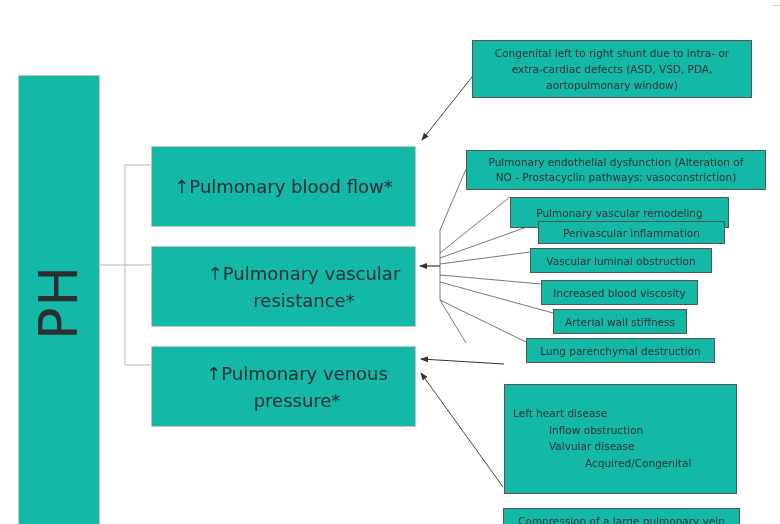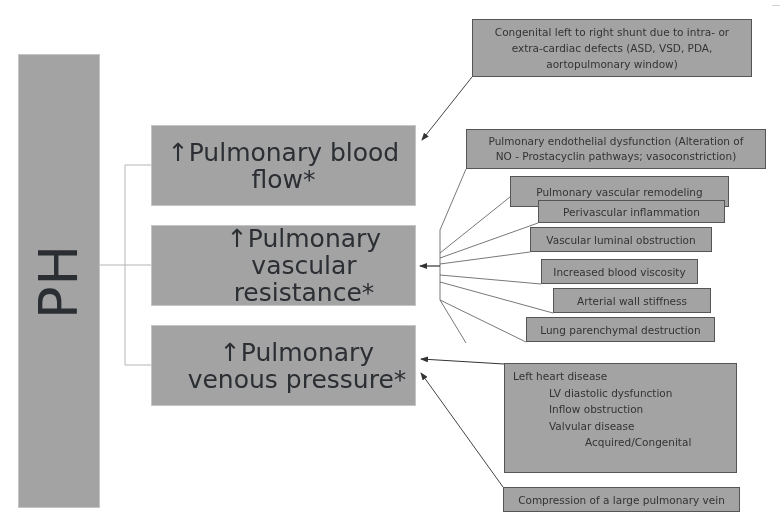--- a/index.html
+++ b/index.html
@@ -1,37 +1,37 @@
 <!DOCTYPE html>
 <html><head>
   <meta charset="utf-8">
   <style>
     html, body { margin: 0; padding: 0; background: #ffffff; }
     body { width: 780px; height: 524px; position: relative; overflow: hidden;
            font-family: "DejaVu Sans", "Liberation Sans", sans-serif; color: #2b2e33; }
-    .box { position: absolute; box-sizing: border-box; background: #a3a3a3; }
+    .box { position: absolute; box-sizing: border-box; background: #14b8a6; margin-top: 21px; }
     .light { border: 1px solid #c4c4c4; }
     .dark { border: 1px solid #555; }
     .center { display: flex; align-items: center; justify-content: center; text-align: center; }
     #ph-box { left: 18px; top: 54px; width: 82px; height: 454px; }
     #ph-label { transform: rotate(-90deg); font-size: 54px; letter-spacing: 1px; color: #2b2e33; white-space: nowrap; }
-    .main { left: 151px; width: 265px; height: 81px; font-size: 25px; line-height: 27px; color: #2b2e33; padding: 0 3px; }
+    .main { left: 151px; width: 265px; height: 81px; font-size: 18px; line-height: 27px; color: #2b2e33; padding: 0 3px; }
     #main-0 { top: 125px; }
     #main-1 { top: 225px; padding-left: 44px; }
     #main-2 { top: 325px; padding-left: 30px; }
     .small { font-size: 10.5px; line-height: 16px; color: #333; white-space: nowrap; }
     #cong-box { left: 472px; top: 19px; width: 280px; height: 58px; font-size: 10.5px; line-height: 16px; white-space: normal; padding: 0 6px; }
     #endo-box { left: 466px; top: 129px; width: 300px; height: 40px; line-height: 15px; white-space: normal; padding: 0 20px; }
     #c-1 { left: 510px; top: 176px; width: 219px; height: 31px; }
     #c-2 { left: 538px; top: 200px; width: 187px; height: 23px; }
     #c-3 { left: 530px; top: 227px; width: 182px; height: 25px; }
     #c-4 { left: 541px; top: 259px; width: 157px; height: 25px; }
-    #c-5 { left: 553px; top: 288px; width: 158px; height: 25px; }
+    #c-5 { left: 553px; top: 288px; width: 134px; height: 25px; }
     #c-6 { left: 526px; top: 317px; width: 189px; height: 25px; }
-    #lhd-box { left: 504px; top: 363px; width: 233px; height: 110px; padding: 4px 8px; line-height: 16.5px; }
+    #lhd-box { left: 504px; top: 363px; width: 233px; height: 110px; padding: 20px 8px; line-height: 16.5px; }
     #lhd-box div { white-space: nowrap; }
     .ind1 { padding-left: 36px; }
     .ind2 { padding-left: 72px; }
     #comp-box { left: 503px; top: 487px; width: 237px; height: 25px; }
     svg#lines { position: absolute; left: 0; top: 0; width: 780px; height: 524px; }
     #corner-mark { position: absolute; left: 772px; top: 5px; width: 8px; height: 1px; background: #d0d0d0; }
   </style>
 </head>
 <body>
 
@@ -107,21 +107,20 @@
 </div>
 <div id="c-5" class="box dark center small">
   <span>Arterial wall stiffness</span>
 </div>
 <div id="c-6" class="box dark center small">
   <span>Lung parenchymal destruction</span>
 </div>
 
 <div id="lhd-box" class="box dark small">
   <div>Left heart disease</div>
-  <div class="ind1">LV diastolic dysfunction</div>
   <div class="ind1">Inflow obstruction</div>
   <div class="ind1">Valvular disease</div>
   <div class="ind2">Acquired/Congenital</div>
 </div>
 <div id="comp-box" class="box dark center small">
   <span>Compression of a large pulmonary vein</span>
 </div>
 
 <div id="corner-mark"></div>
 

